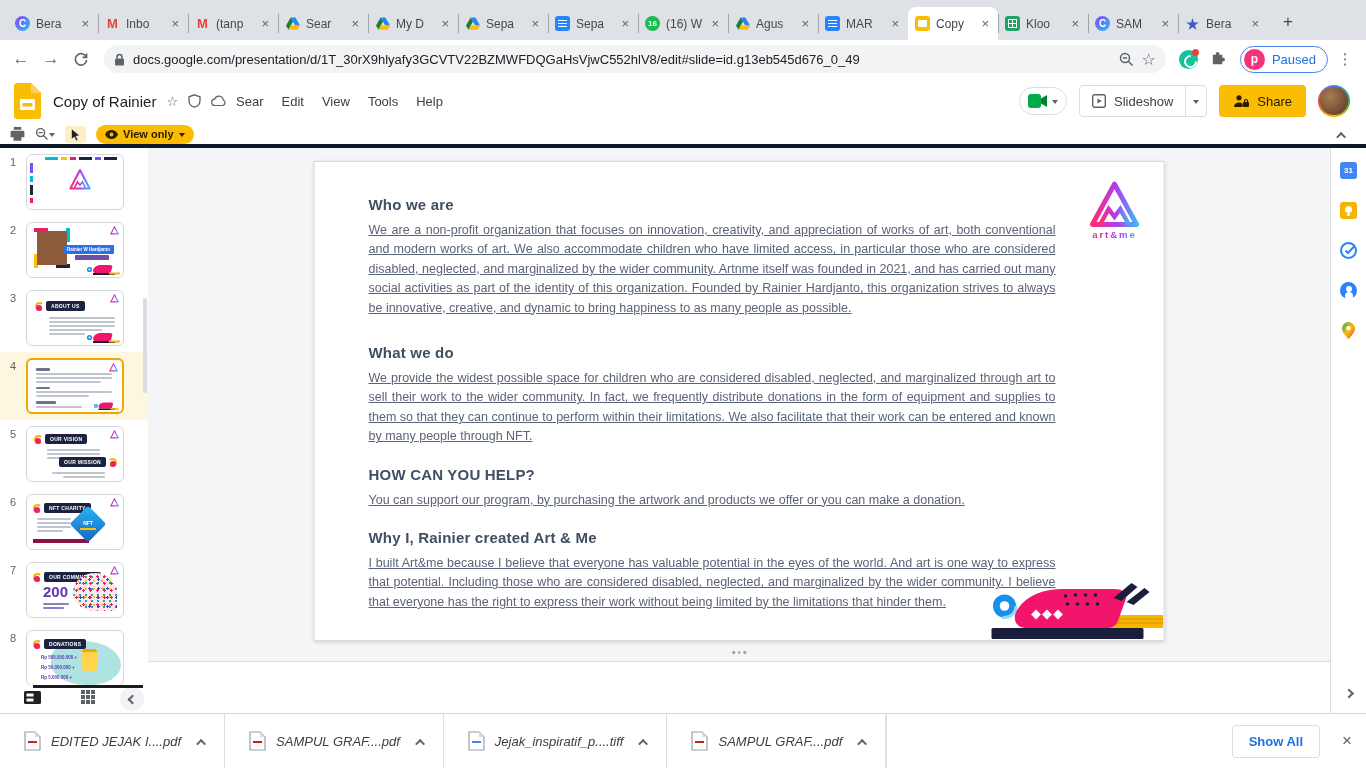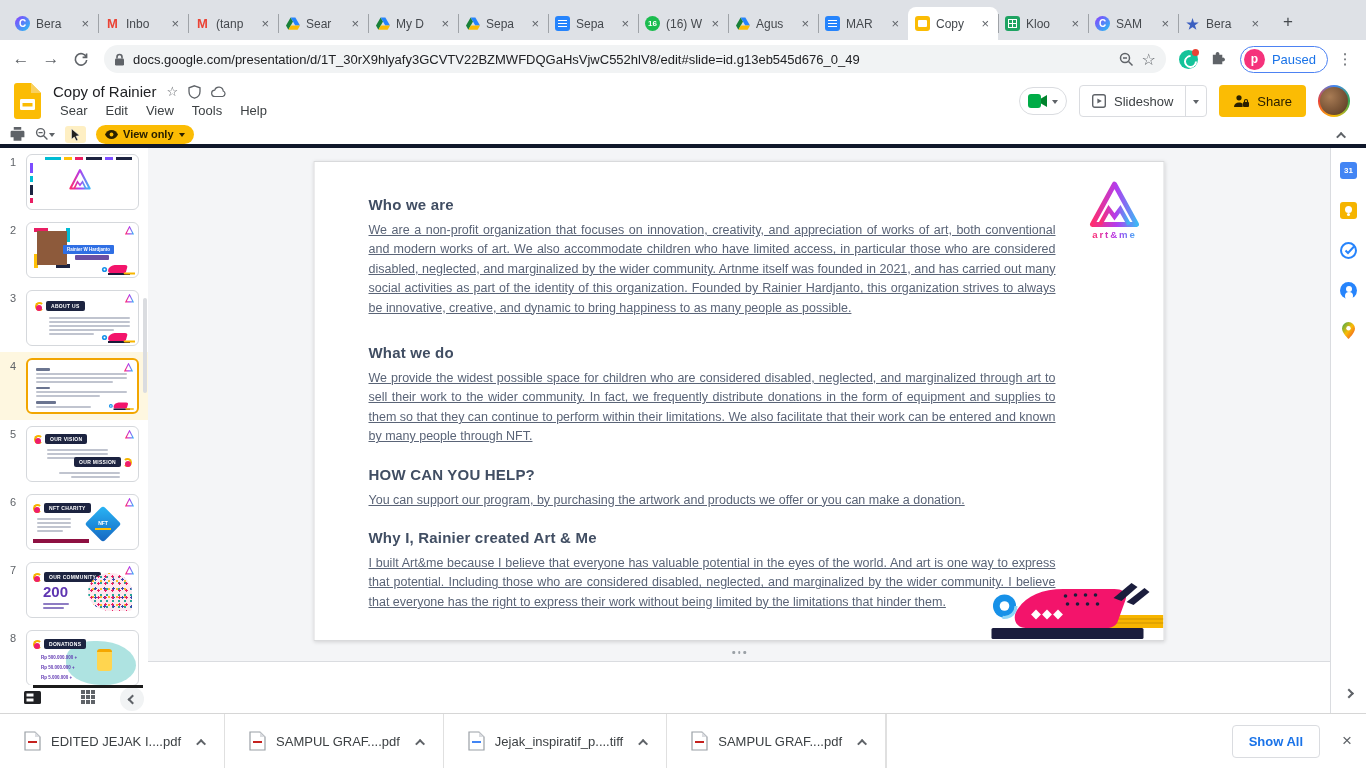--- a/index.html
+++ b/index.html
@@ -39,21 +39,21 @@
   .grammarly { width:19px; height:19px; border-radius:50%; background:#15c39a; position:relative; }
   .grammarly::after { content:""; position:absolute; left:5px; top:5px; width:9px; height:9px; border:2px solid #fff; border-top-color:transparent; border-radius:50%; transform:rotate(45deg); }
   .grammarly .dot { position:absolute; right:-1px; top:-1px; width:7px; height:7px; background:#ea4335; border-radius:50%; }
   .paused-chip { display:flex; align-items:center; gap:7px; border:1.5px solid #4d82f3; border-radius:15px; padding:2px 11px 2px 3px; margin-left:4px; }
   .paused-avatar { width:21px; height:21px; border-radius:50%; background:#f5327b; color:#fff; font-size:12px; font-weight:bold; display:flex; align-items:center; justify-content:center; }
   .paused-txt { color:#1a73e8; font-size:13px; }
 
   
   .appheader { position:absolute; top:78px; left:0; right:0; height:46px; background:#fff; display:flex; align-items:center; padding:0 16px 0 14px; }
   .doc-logo { width:27px; height:36px; margin-right:12px; flex:none; }
-  .title-block { display:flex; flex-direction:column; gap:2px;justify-content:space-between; }
+  .title-block { display:flex; flex-direction:row; gap:2px;justify-content:space-between; }
   .title-row { display:flex; align-items:center; gap:10px; }
   .doc-title { font-size:15px; color:#202124; }
   .title-ic { color:#5f6368; font-size:13px; display:flex; align-items:center; }
   .menu-row { display:flex; gap:4px; }
   .menu-item { font-size:13px; color:#3c4043; padding:1px 7px; border-radius:3px; }
   .header-right { margin-left:auto; display:flex; align-items:center; gap:12px; }
   .meet-pill { height:28px; border:1px solid #dadce0; border-radius:15px; display:flex; align-items:center; gap:4px; padding:0 8px; }
   .btn-slideshow { height:32px; border:1px solid #dadce0; border-radius:4px; display:flex; align-items:stretch; overflow:hidden; }
   .ss-main { display:flex; align-items:center; gap:8px; padding:0 12px; color:#3c4043; font-size:13px; font-weight:500; }
   .ss-caret { display:flex; align-items:center; padding:0 7px; border-left:1px solid #dadce0; color:#5f6368; }
@@ -74,21 +74,21 @@
   .chev.up { transform:rotate(45deg) translateY(2px); }
   .chev.left { transform:rotate(-45deg); }
   .chev.right { transform:rotate(135deg); }
 
   .workspace { flex:1; display:flex; min-height:0; }
 
   
   .filmstrip { width:148px; background:#fff; position:relative; flex:none; overflow:hidden; }
   .thumb-row { display:flex; align-items:flex-start; padding:6px 0 6px 0; }
   .thumb-num { width:26px; text-align:center; font-size:11px; color:#5f6368; padding-top:2px; flex:none; }
-  .thumb-card { width:113px; height:56px; background:#fff; border:1px solid #d5d8dc; border-radius:6px; position:relative; overflow:hidden; }
+  .thumb-card { width:98px; height:56px; background:#fff; border:1px solid #d5d8dc; border-radius:6px; position:relative; overflow:hidden; }
   .thumb-row.selected { background:#fef7e0; }
   .thumb-row.selected .thumb-card { border:2px solid #f2a600; }
   .mini-logo { position:absolute; top:3px; right:4px; }
   .tl { height:2px; background:#c0c4cf; border-radius:1px; margin:2px 0; }
   .pill-row { display:flex; align-items:center; gap:2px; }
   .arc { width:9px; height:9px; border-radius:50%; border:2.5px solid #f5b400; border-right-color:transparent; position:relative; flex:none; }
   .arc::after { content:""; position:absolute; left:-1px; top:1px; width:6px; height:6px; background:#ef1d6c; border-radius:50%; }
   .pill { background:#1c2340; color:#fff; font-size:5px; font-weight:bold; letter-spacing:.3px; padding:2px 5px; border-radius:2px; white-space:nowrap; }
   .ship-mini { position:absolute; right:3px; bottom:2px; }
   .strip-scroll { position:absolute; right:1px; top:150px; width:4px; height:95px; background:#dadce0; border-radius:2px; }
@@ -120,21 +120,21 @@
   .ic-cal { background:#4285f4; border-radius:3px; color:#fff; font-size:8px; font-weight:bold; }
   .ic-keep { background:#f5b400; border-radius:3px; position:relative; }
   .ic-keep::after { content:""; position:absolute; left:5px; top:4px; width:7px; height:7px; border-radius:50%; background:#fff; box-shadow:0 5px 0 -2px #fff; }
   .ic-tasks { border-radius:50%; background:#fff; color:#2684fc; }
   .ic-contacts { background:#2684fc; border-radius:50%; position:relative; }
   .ic-contacts::after { content:""; position:absolute; left:5.5px; top:3.5px; width:6px; height:6px; background:#fff; border-radius:50%; box-shadow:0 7px 0 1px #fff; }
   .rail-expand { position:absolute; bottom:12px; left:50%; transform:translateX(-50%); }
 
   
   .downloads { position:absolute; bottom:0; left:0; right:0; height:55px; background:#fff; border-top:1px solid #d6d6d6; display:flex; align-items:stretch; }
-  .dl-item { display:flex; align-items:center; gap:10px; padding:0 18px 0 24px; }
+  .dl-item { display:flex; align-items:center; gap:10px; padding:0 18px 0 24px;font-style:italic; }
   .dl-sep { width:1px; background:#e0e0e0; margin:0; }
   .dl-name { font-size:13px; color:#3c4043; white-space:nowrap; }
   .dl-chev { margin-left:8px; }
   .dl-right { margin-left:auto; display:flex; align-items:center; gap:18px; padding-right:10px; }
   .showall { border:1px solid #dadce0; border-radius:4px; padding:8px 16px; color:#1a73e8; font-size:13px; font-weight:bold; background:#fff; }
   .dl-close { color:#5f6368; font-size:17px; padding:4px; }
 </style>
 </head>
 <body>
 

